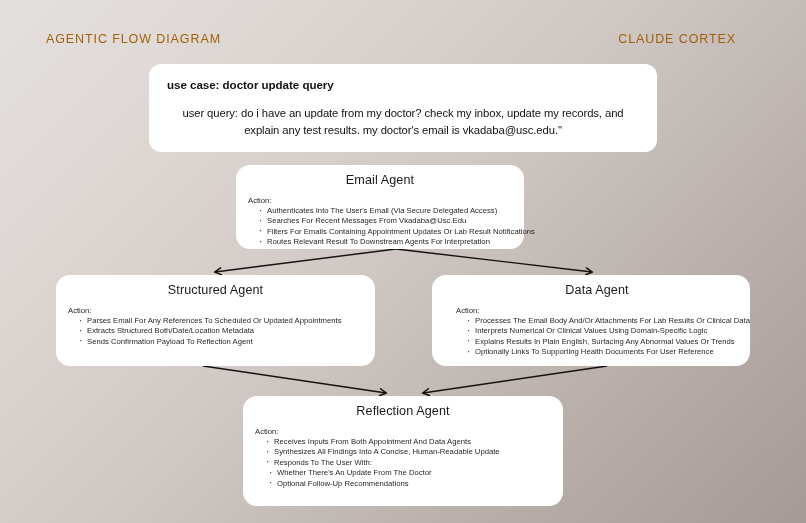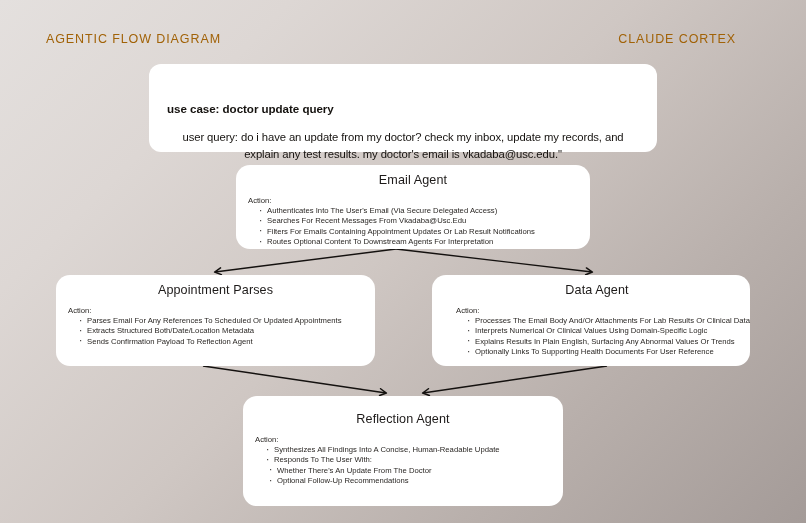--- a/index.html
+++ b/index.html
@@ -52,21 +52,20 @@
     width: 508px;
     height: 88px;
     border-radius: 12px;
     padding: 14px 18px 0 18px;
   }
   #usecase-title {
     font-size: 11.6px;
     font-weight: bold;
     color: #15120f;
     letter-spacing: -0.05px;
-    margin-top: 24px;
   }
   #usecase-body {
     margin-top: 14px;
     font-size: 11.3px;
     line-height: 16.5px;
     color: #15120f;
     letter-spacing: -0.1px;
     text-align: center;
   }
 
@@ -109,21 +108,21 @@
   }
   ul.subbullets {
     list-style: none;
     margin: 0;
     padding: 0 0 0 14px;
   }
 
   #email-agent {
     left: 236px;
     top: 165px;
-    width: 354px;
+    width: 288px;
     height: 84px;
     padding: 8px 0 0 0;
   }
   #email-agent .inner { padding: 0 8px 0 12px; }
 
   #appointment-agent {
     left: 56px;
     top: 275px;
     width: 319px;
     height: 91px;
@@ -138,21 +137,21 @@
     height: 91px;
     padding: 8px 0 0 12px;
   }
   #data-agent .inner { padding: 0 8px 0 12px; }
 
   #reflection-agent {
     left: 243px;
     top: 396px;
     width: 320px;
     height: 110px;
-    padding: 16px 0 0 0;
+    padding: 8px 0 0 0;
   }
   #reflection-agent .inner { padding: 0 8px 0 12px; }
 
   
   #connectors {
     position: absolute;
     left: 0; top: 0;
     width: 806px;
     height: 523px;
     z-index: 1;
@@ -187,27 +186,27 @@
   </div>
 
   <div class="card" id="email-agent">
     <div class="agent-title">Email Agent</div>
     <div class="inner">
       <div class="action-label">Action:</div>
       <ul class="bullets">
         <li>Authenticates Into The User's Email (Via Secure Delegated Access)</li>
         <li>Searches For Recent Messages From Vkadaba@Usc.Edu</li>
         <li>Filters For Emails Containing Appointment Updates Or Lab Result Notifications</li>
-        <li>Routes Optional Content To Downstream Agents For Interpretation</li>
+        <li>Routes Relevant Result To Downstream Agents For Interpretation</li>
       </ul>
     </div>
   </div>
 
   <div class="card" id="appointment-agent">
-    <div class="agent-title">Appointment Parses</div>
+    <div class="agent-title">Structured Agent</div>
     <div class="inner">
       <div class="action-label">Action:</div>
       <ul class="bullets">
         <li>Parses Email For Any References To Scheduled Or Updated Appointments</li>
         <li>Extracts Structured Both/Date/Location Metadata</li>
         <li>Sends Confirmation Payload To Reflection Agent</li>
       </ul>
     </div>
   </div>
 
@@ -222,20 +221,21 @@
         <li>Optionally Links To Supporting Health Documents For User Reference</li>
       </ul>
     </div>
   </div>
 
   <div class="card" id="reflection-agent">
     <div class="agent-title">Reflection Agent</div>
     <div class="inner">
       <div class="action-label">Action:</div>
       <ul class="bullets">
+        <li>Receives Inputs From Both Appointment And Data Agents</li>
         <li>Synthesizes All Findings Into A Concise, Human-Readable Update</li>
         <li>Responds To The User With:</li>
       </ul>
       <ul class="bullets subbullets">
         <li>Whether There's An Update From The Doctor</li>
         <li>Optional Follow-Up Recommendations</li>
       </ul>
     </div>
   </div>
 

